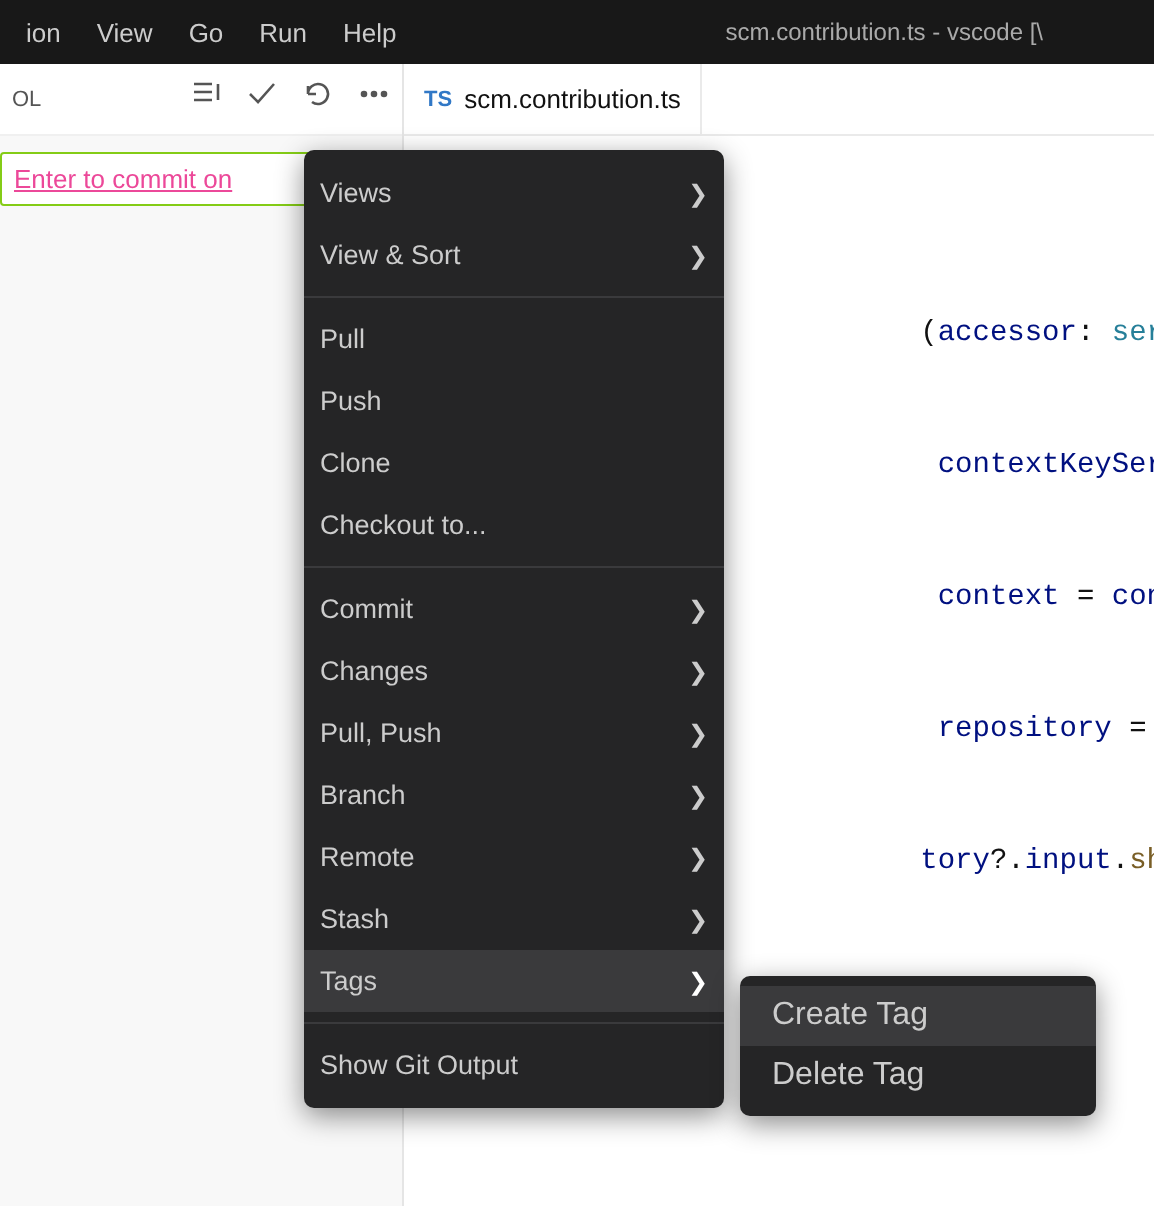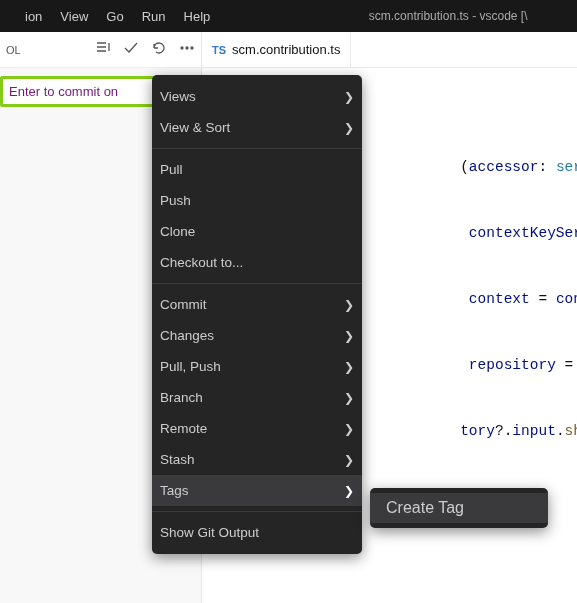--- a/index.html
+++ b/index.html
@@ -4,21 +4,21 @@
 <style>
   * { box-sizing: border-box; margin: 0; padding: 0; }
   html, body { width: 577px; height: 603px; overflow: hidden; font-family: "Segoe UI", Arial, sans-serif; background: #fff; }
   
   
   .menubar {
     background: #181818;
     height: 32px;
     display: flex;
     align-items: center;
-    padding-left: 16px;
+    padding-left: 4px;
     color: #ccc;
     font-size: 13px;
   }
   .menubar .menuitem {
     padding: 0 9px;
     height: 100%;
     display: flex;
     align-items: center;
   }
   .window-title {
@@ -55,29 +55,30 @@
     background:#fff;
     border-bottom:1px solid #f0f0f0;
     width: 100%;
     justify-content: space-between;
   }
   .side-toolbar .side-label { font-size:11px; color:#555; letter-spacing:0; }
   .side-toolbar .icons { display:flex; gap:12px; align-items:center; }
   .side-toolbar svg { width:16px; height:16px; stroke:#555; fill:none; stroke-width:1.3; }
   
   .commit-input {
-    border: 3px solid #84cc16;
+    border: 1px solid #84cc16;
     border-radius: 2px;
     font-size: 13px;
-    color: #701a75;
+    color: #ec4899;
     padding: 5px 6px;
     margin: 8px 8px 0 0px;
     background:#fff;
     white-space: nowrap;
     overflow:hidden;
+    text-decoration:underline;
   }
   
   .editor {
     flex: 1;
     background: #fff;
     position: relative;
     font-family: Consolas, "Courier New", monospace;
     font-size: 14.5px;
     color: #111;
     overflow: hidden;
@@ -296,13 +297,14 @@
       <span class="chev">❯</span>
     </div>
   <div class="cm-sep"></div>
   <div class="cm-item">
       <span>Show Git Output</span>
     </div>
 </div>
 
 <div class="submenu" style="left:370px; top:488px;">
   <div class="sub-item highlight">Create Tag</div>
+  <div class="sub-item">Delete Tag</div>
 </div>
 
 </body></html>

